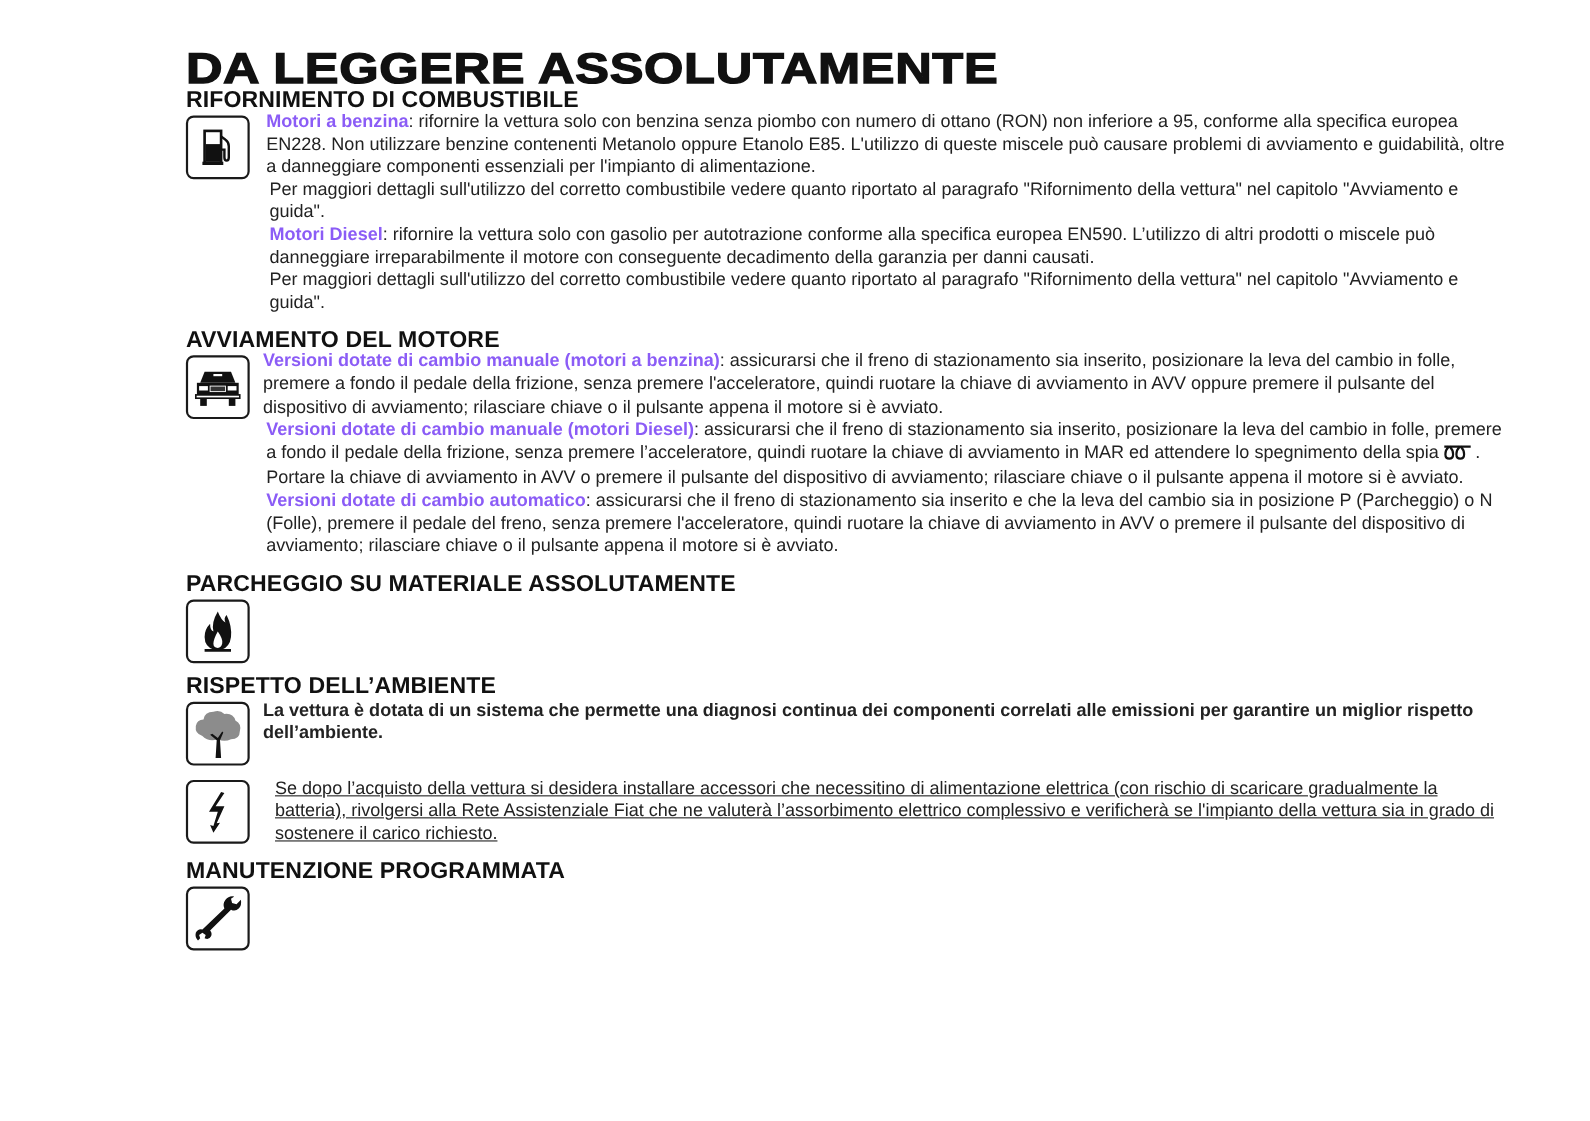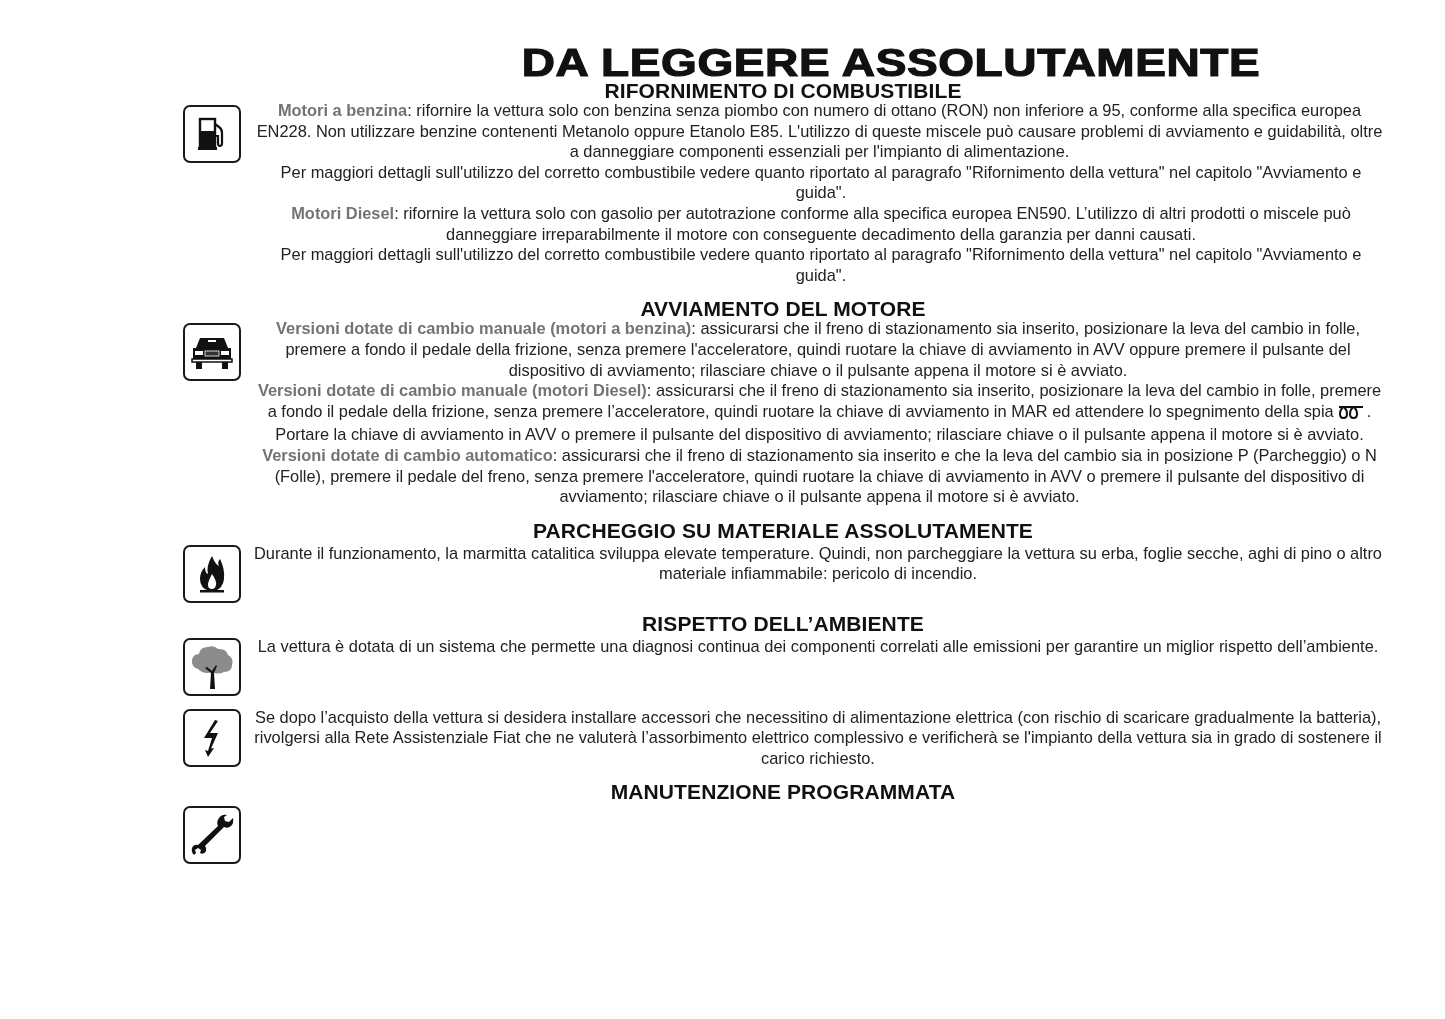--- a/index.html
+++ b/index.html
@@ -10,24 +10,23 @@
     body {
       width: 1445px;
       height: 1019px;
       position: relative;
       overflow: hidden;
       font-family: "Liberation Sans", "DejaVu Sans", sans-serif;
       color: #1a1a1a;
     }
     .page {
       position: absolute;
-      left: 183px;
+      left: 169px;
       top: 44px;
       width: 1200px;
-      text-align: center;
     }
     .main-title {
       font-family: "Liberation Sans", sans-serif;
       font-weight: 900;
       font-size: 39px;
       line-height: 38px;
       letter-spacing: 0.5px;
       color: #111;
       margin: 0;
       transform: scaleX(1.18);
@@ -66,21 +65,21 @@
     .icon-box svg { display: block; }
     .text-col {
       flex: 1 1 auto;
       margin-left: 15px;
       font-size: 16.4px;
       line-height: 20.6px;
       color: #222;
     }
     .para { margin: 0; }
     .para.indent { padding-left: 3px; }
-    .para b { font-weight: bold; color: #737373; }
+    .para b { font-weight: bold; color: #8b5cf6; }
     .glow-icon {
       display: inline-block;
       vertical-align: -3px;
       margin: 0 2px 0 3px;
     }
 
     #sec-fuel { margin-top: 0px; }
     #sec-start { margin-top: 13px; }
     #sec-park { margin-top: 13px; }
     #sec-env { margin-top: 10px; }
@@ -144,49 +143,46 @@
   <div class="section" id="sec-park">
     <h2 class="section-title">PARCHEGGIO SU MATERIALE ASSOLUTAMENTE</h2>
     <div class="section-body">
       <div class="icon-box">
         <svg width="30" height="40" viewBox="0 0 30 40">
           <path d="M15 2 Q18 10 22 12 Q20 8 23 5 Q28 15 27 25 Q26 34 18 37 L12 37 Q3 34 3 25 Q3 18 8 13 Q8 19 11 20 Q9 12 15 2 Z" fill="#111"></path>
           <path d="M15 20 Q20 27 19 31 Q18 35 15 35 Q11 35 11 31 Q11 27 15 20 Z" fill="#fff"></path>
           <rect x="3" y="36" width="24" height="2.5" fill="#111"></rect>
         </svg>
       </div>
-      <div class="text-col" style="margin-left:12px; margin-top:1px;">
-        <p class="para">Durante il funzionamento, la marmitta catalitica sviluppa elevate temperature. Quindi, non parcheggiare la vettura su erba, foglie secche, aghi di pino o altro materiale infiammabile: pericolo di incendio.</p>
-      </div>
     </div>
   </div>
 
   <div class="section" id="sec-env">
     <h2 class="section-title">RISPETTO DELL’AMBIENTE</h2>
     <div class="section-body">
       <div class="icon-box">
         <svg width="48" height="48" viewBox="0 0 48 48">
           <path d="M10 26 Q3 24 4 17 Q5 11 11 11 Q12 4 20 4 Q26 2 30 6 Q38 5 40 12 Q46 15 44 22 Q44 29 36 29 Q30 32 24 29 Q16 32 10 26 Z" fill="#8c8c8c"></path>
           <path d="M22 46 L23 30 L17 25 L19 24 L24 28 L28 22 L29 23 L26 30 L27 46 Z" fill="#111"></path>
         </svg>
       </div>
-      <div class="text-col" style="margin-left:12px; margin-top:1px;">
+      <div class="text-col" style="margin-left:12px; margin-top:1px;font-weight:bold;">
         <p class="para">La vettura è dotata di un sistema che permette una diagnosi continua dei componenti correlati alle emissioni per garantire un miglior rispetto dell’ambiente.</p>
       </div>
     </div>
   </div>
 
   <div class="section" id="sec-elec">
     <div class="section-body">
       <div class="icon-box">
         <svg width="24" height="40" viewBox="0 0 24 40">
           <path d="M15 2 L4 20 L12 20 L8 33 L5 32 L8 39 L14 30 L11 30.5 L18 15 L10 15 L18 3 Z" fill="#111"></path>
         </svg>
       </div>
-      <div class="text-col" style="margin-left:12px; margin-top:1px;">
+      <div class="text-col" style="margin-left:23px; margin-top:1px;text-decoration:underline;">
         <p class="para">Se dopo l’acquisto della vettura si desidera installare accessori che necessitino di alimentazione elettrica (con rischio di scaricare gradualmente la batteria), rivolgersi alla Rete Assistenziale Fiat che ne valuterà l’assorbimento elettrico complessivo e verificherà se l'impianto della vettura sia in grado di sostenere il carico richiesto.</p>
       </div>
     </div>
   </div>
 
   <div class="section" id="sec-maint">
     <h2 class="section-title">MANUTENZIONE PROGRAMMATA</h2>
     <div class="section-body">
       <div class="icon-box">
         <svg width="46" height="46" viewBox="0 0 46 46">

